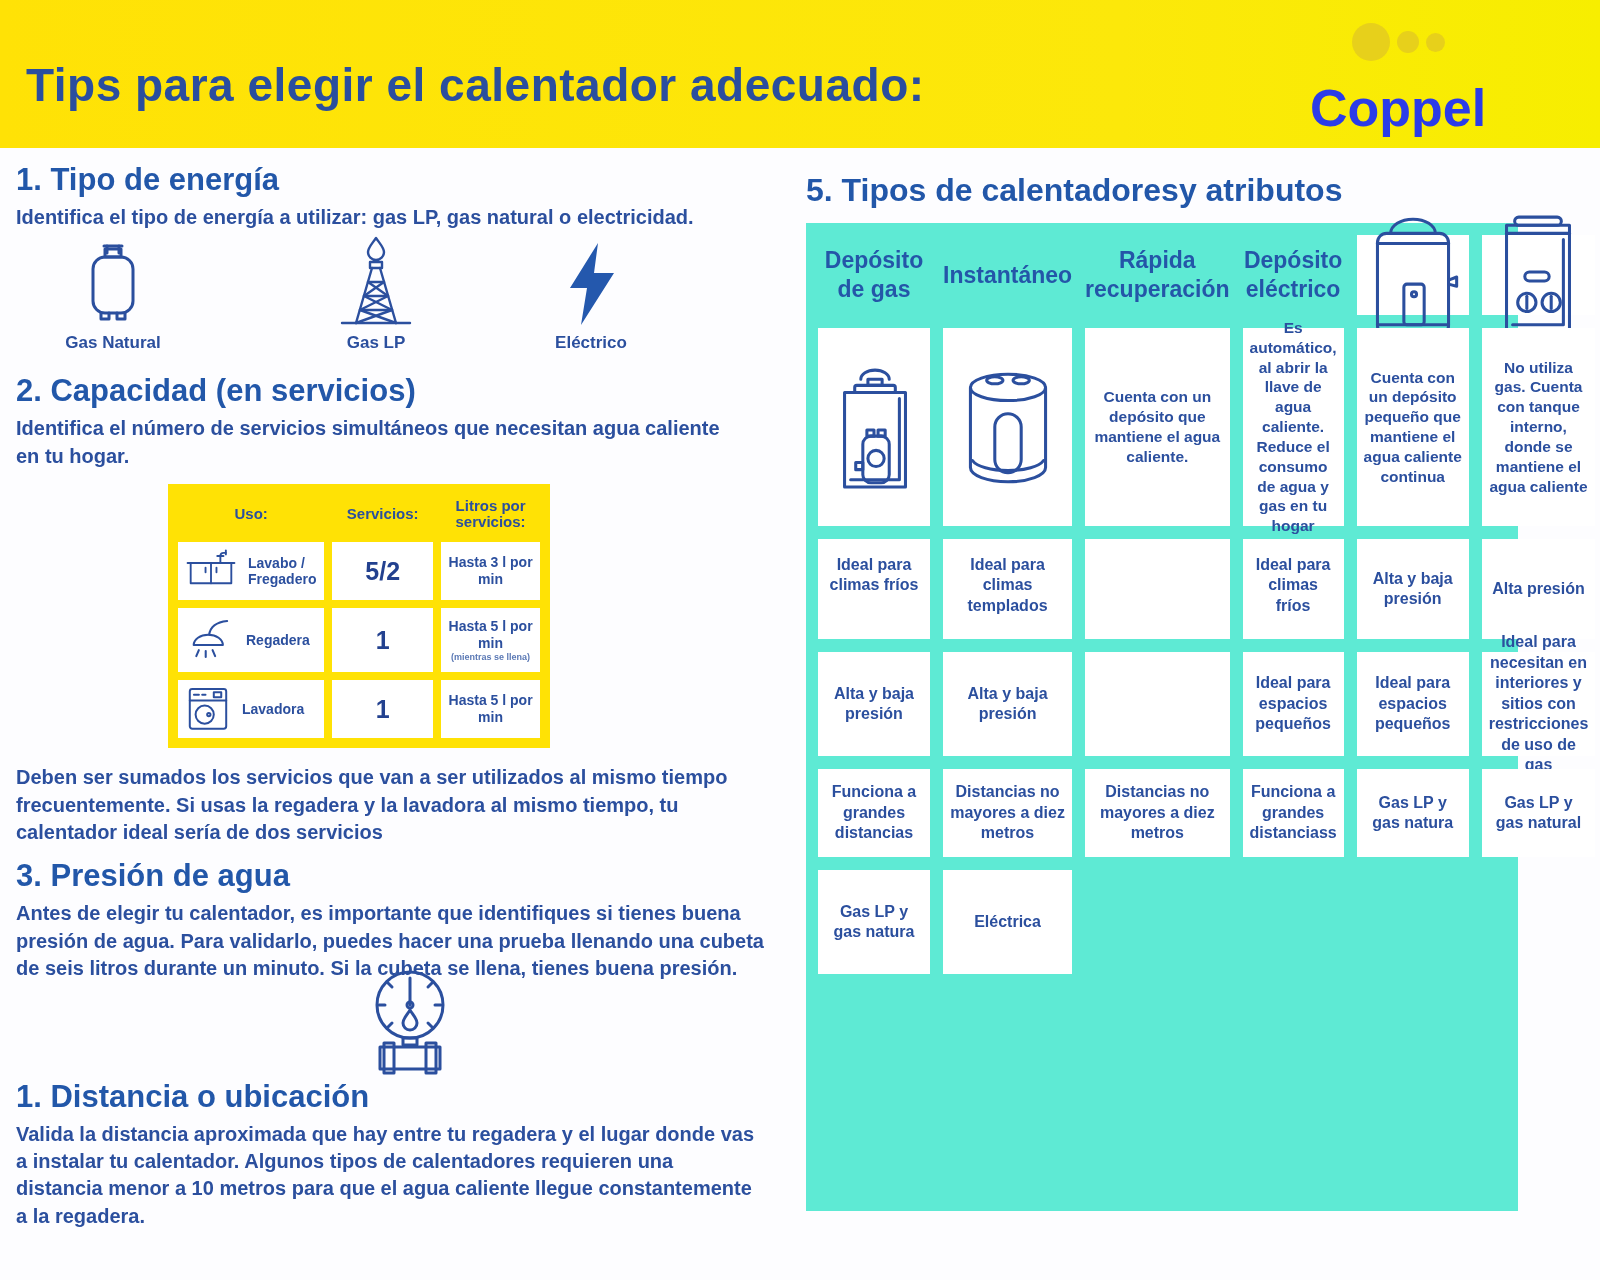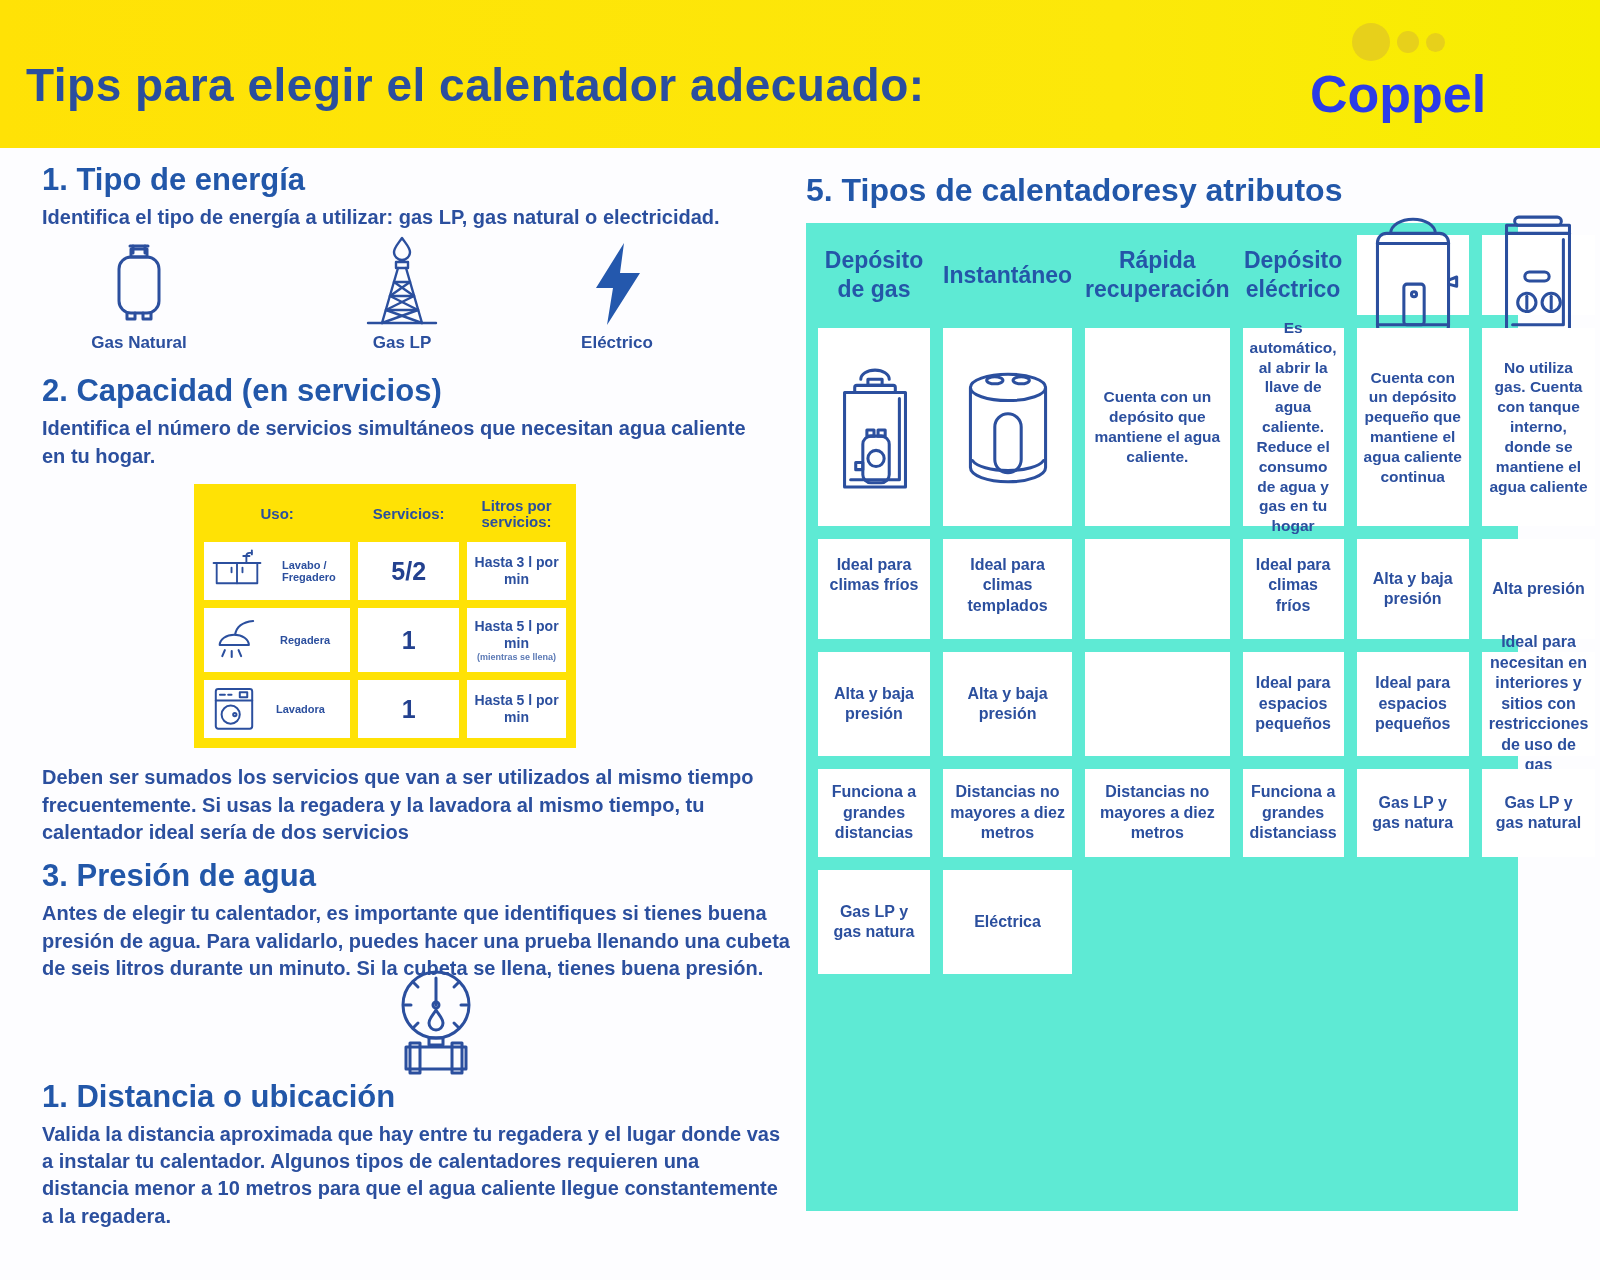--- a/index.html
+++ b/index.html
@@ -20,47 +20,47 @@
   .banner h1 {
     position:absolute; left:26px; top:58px; margin:0;
     font-size:46px; font-weight:800; color:#2a4e9e; letter-spacing:0.5px;
   }
   .brand { position:absolute; right:100px; top:22px; width:190px; text-align:left; }
   .dots { display:flex; align-items:center; gap:7px; margin-left:42px; height:40px; }
   .dots span { display:block; border-radius:50%; background:#e7d01b; }
   .dots span:nth-child(1){ width:38px; height:38px; }
   .dots span:nth-child(2){ width:22px; height:22px; }
   .dots span:nth-child(3){ width:19px; height:19px; }
-  .brand-text { font-size:52px; font-weight:800; color:#2b3ce8; line-height:1; margin-top:6px; }
+  .brand-text { font-size:52px; font-weight:800; color:#2b3ce8; line-height:1; margin-top:20px; }
 
   
   .h2 { margin:0; font-size:31px; font-weight:800; color:#2257a9; }
   .body-text { margin:6px 0 0 0; font-size:20px; font-weight:700; color:#2b4f9e; line-height:1.37; }
 
   
-  .left { position:absolute; left:42px; top:162px; width:760px; }
+  .left { position:absolute; left:16px; top:162px; width:760px; }
 
   .energy-row { position:relative; height:120px; margin-top:8px; }
   .energy-item { position:absolute; width:170px; text-align:center; }
   .energy-item .icon-box { height:88px; display:flex; align-items:flex-end; justify-content:center; }
   .energy-item figcaption { font-size:17px; font-weight:700; color:#2b4f9e; margin-top:6px; }
 
   .sec2 { margin-top:14px; }
   .cap-table {
     margin:14px 0 0 152px; width:382px;
     background:#ffe205; padding:10px;
     display:grid; grid-template-columns:1.45fr 1fr 0.98fr;
     grid-template-rows:40px 58px 64px 58px; gap:8px;
   }
   .cap-h { display:flex; align-items:center; justify-content:center; text-align:center;
     font-size:15px; font-weight:800; color:#2b4f9e; line-height:1.1; }
   .cap-cell { background:#fff; display:flex; align-items:center; justify-content:center;
     text-align:center; color:#2b4f9e; }
-  .cap-uso { justify-content:flex-start; padding-left:8px; gap:20px; text-align:left;
-    font-size:11px; font-weight:800; line-height:1.15; }
+  .cap-uso { justify-content:flex-start; padding-left:8px; gap:12px; text-align:left;
+    font-size:14px; font-weight:800; line-height:1.15; }
   .cap-num { font-size:25px; font-weight:800; color:#23418f; }
   .cap-lit { flex-direction:column; font-size:14px; font-weight:800; line-height:1.2; }
   .cap-lit .mini { font-size:9px; font-weight:700; color:#5b79b5; }
 
   .note { margin-top:16px; }
 
   .sec3 { margin-top:12px; }
   .gauge-wrap { margin:-22px 0 0 344px; width:100px; height:116px; }
 
   .sec4 { margin-top:2px; }

